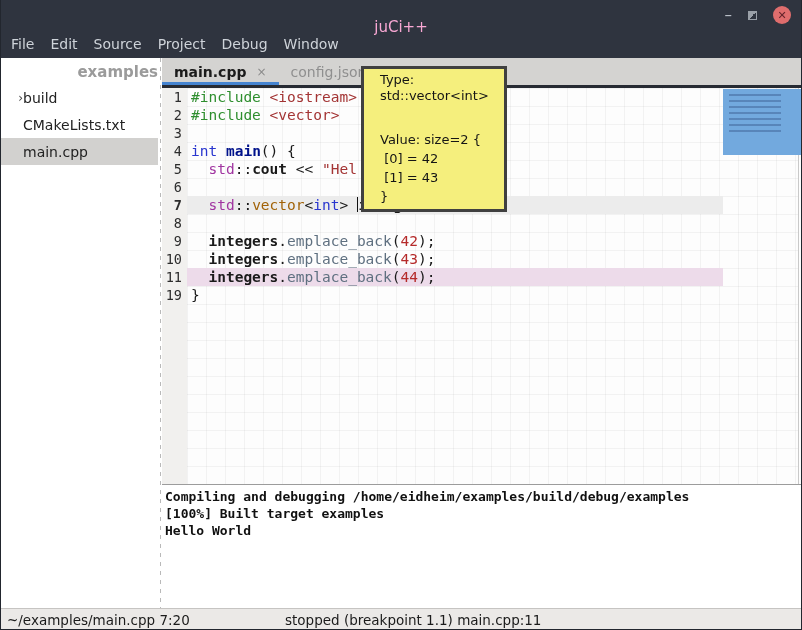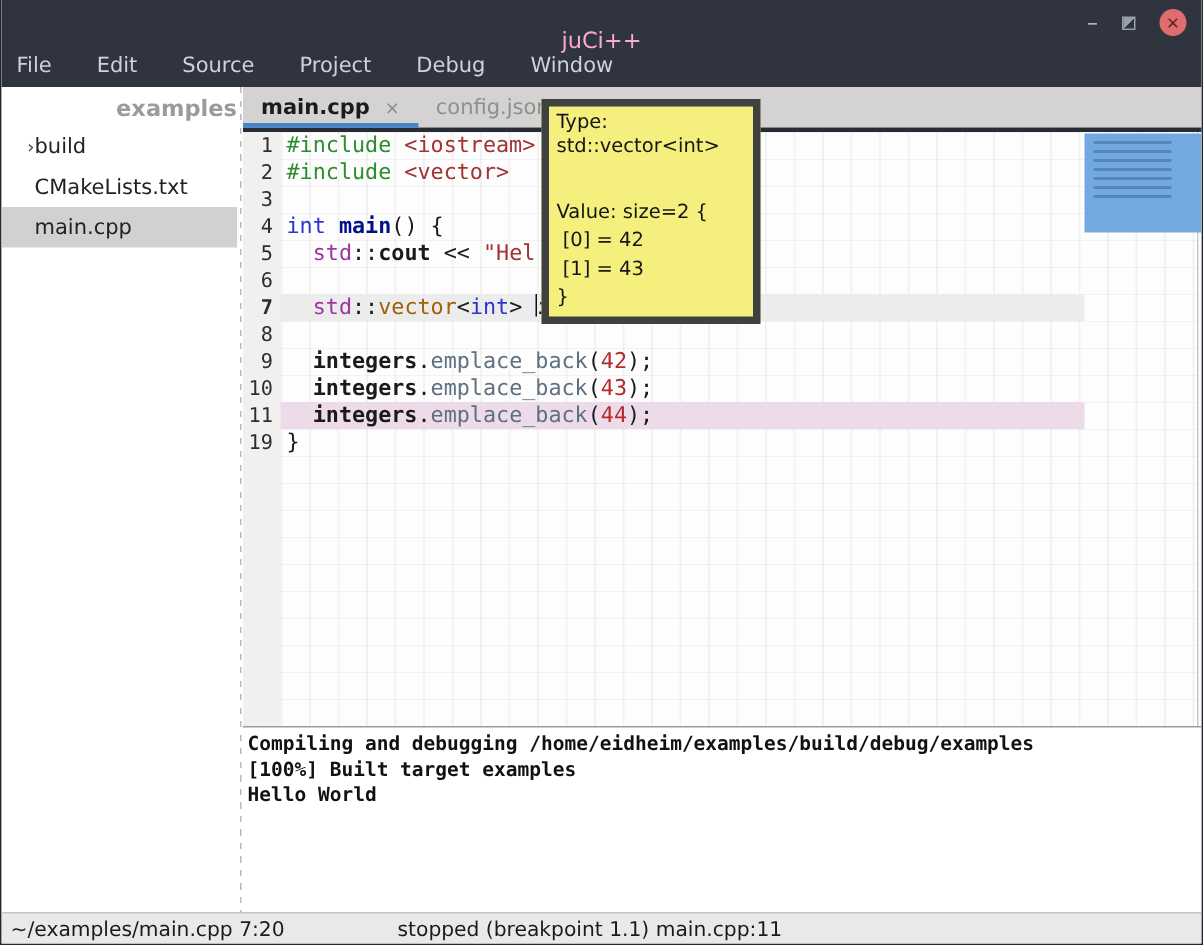--- a/index.html
+++ b/index.html
@@ -12,21 +12,21 @@
   }
   
   .titlebar{height:30px;background:#2f343f;display:flex;align-items:center;position:relative;}
   .title{position:absolute;left:0;right:0;text-align:center;color:#f9a8d4;font-size:15px;margin-top:24px;}
   .win-controls{position:absolute;right:10px;top:0;height:30px;display:flex;align-items:center;gap:16px;}
   .btn-min{color:#b9bec6;font-size:15px;line-height:10px;cursor:default;}
   .btn-restore{width:9px;height:9px;border:1px solid #9aa0a8;background:linear-gradient(135deg,#9aa0a8 50%,transparent 50%);}
   .btn-close{width:18px;height:18px;border-radius:50%;background:#df6d6d;color:#64242b;
     font-size:11px;font-weight:bold;display:flex;align-items:center;justify-content:center;}
   
-  .menubar{height:28px;background:#2f343f;display:flex;align-items:center;padding-left:10px;gap:30px;}
+  .menubar{height:28px;background:#2f343f;display:flex;align-items:center;padding-left:10px;gap:16px;}
   .menu-item{color:#ced3d9;font-size:14px;padding:2px 0;}
   
   .main{display:flex;height:550px;}
   .sidebar{width:157px;background:#fff;flex:none;text-align:right;}
   .sb-header{color:#9b9b9b;font-weight:bold;font-size:15px;padding:5px 0 3px 8px;height:26px;}
   .sb-item{height:27px;display:flex;align-items:center;font-size:14px;color:#222;padding-left:8px;}
   .sb-item .chev{width:14px;color:#444;font-size:12px;}
   .sb-item .spacer{width:14px;}
   .sb-item.selected{background:#d2d1cf;}
   .v-split{width:4px;flex:none;background:#fff;
@@ -73,25 +73,25 @@
     background:repeating-linear-gradient(to bottom,rgba(20,40,90,0.28) 0 2px,transparent 2px 6px);}
   
   .h-split{height:2px;border-top:1px solid #9c9c9c;background:#fff;}
   .terminal{flex:1;background:#fff;font-family:"DejaVu Sans Mono","Liberation Mono",monospace;
     font-size:13px;color:#111;padding:2px 0 0 3px;font-weight:bold;}
   .term-line{height:17px;line-height:17px;white-space:pre;}
   
   .statusbar{height:22px;background:#ebe9e7;border-top:1px solid #c6c4c2;position:relative;
     font-size:13.5px;color:#1b1b1b;display:flex;align-items:center;}
   .sb-left{padding-left:6px;}
-  .sb-center{position:absolute;left:264px;}
+  .sb-center{position:absolute;left:284px;}
   
   .tooltip{position:absolute;left:360px;top:66px;width:146px;min-height:124px;z-index:20;
-    background:#f5ef7d;border:5px solid #404040;font-size:13px;color:#151515;
-    padding:3px 5px;line-height:16px;}
+    background:#f5ef7d;border:3px solid #404040;font-size:13px;color:#151515;
+    padding:3px 16px;line-height:16px;}
   .tt-gap{height:26px;}
   .tt-val{line-height:19px;white-space:pre;}
 </style>
 </head>
 <body>
 
 <div class="app">
 
   <div class="titlebar">
     <div class="title">juCi++</div>

